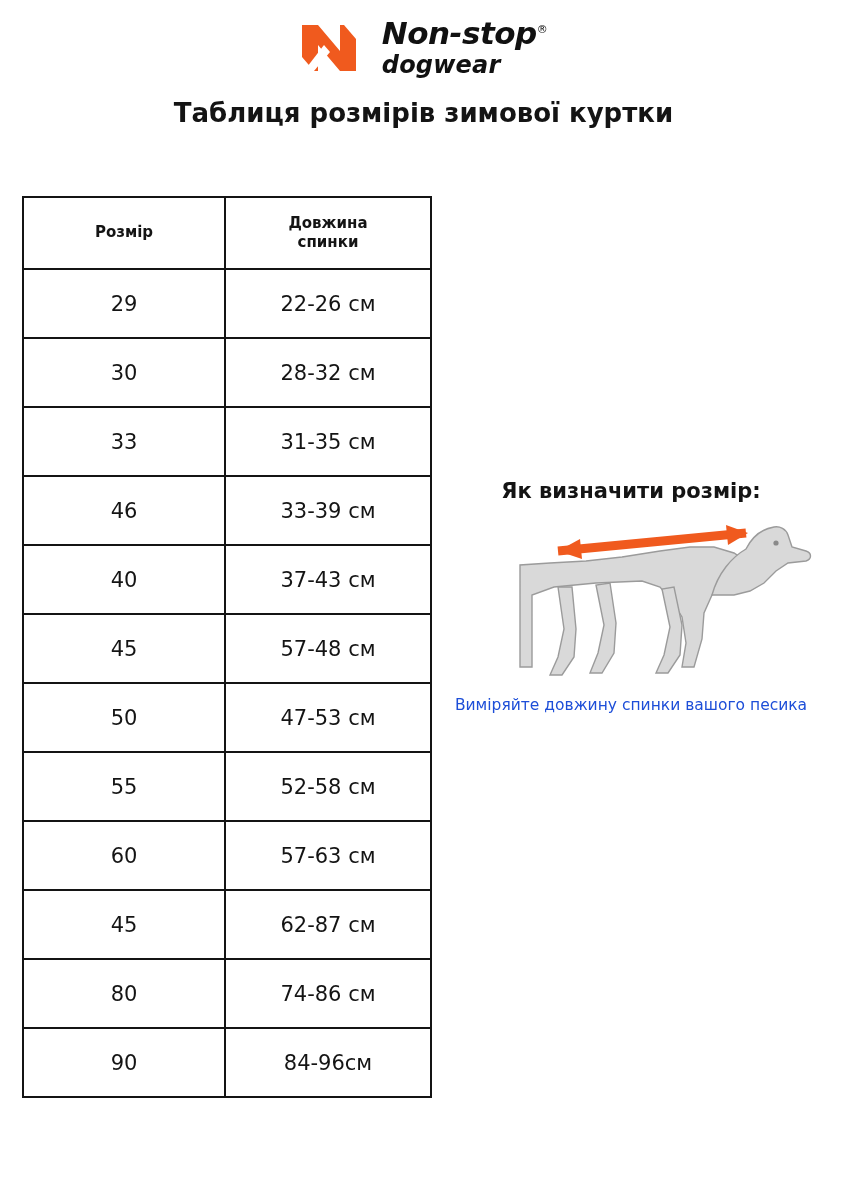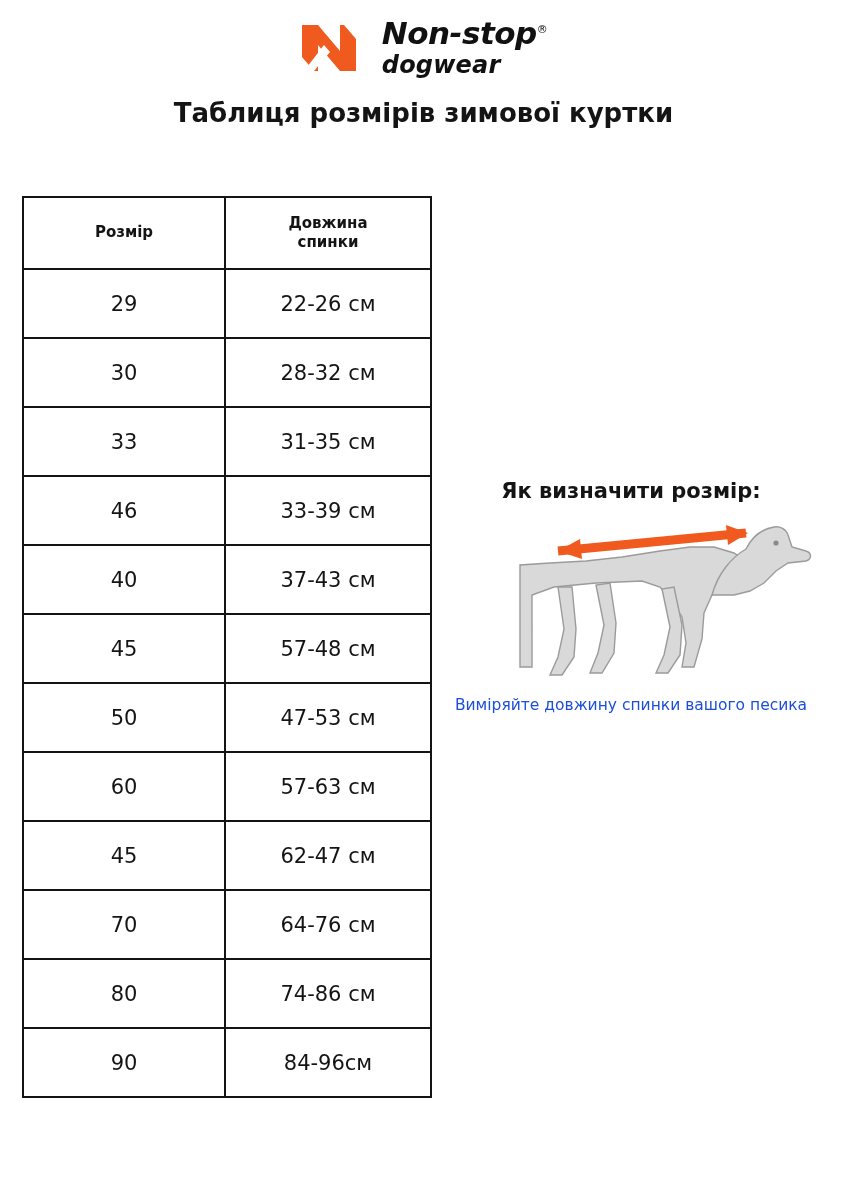--- a/index.html
+++ b/index.html
@@ -182,30 +182,30 @@
       </tr>
       <tr>
         <td class="col-size">45</td>
         <td class="col-len">57-48 см</td>
       </tr>
       <tr>
         <td class="col-size">50</td>
         <td class="col-len">47-53 см</td>
       </tr>
       <tr>
+        <td class="col-size">55</td>
+        <td class="col-len">52-58 см</td>
+      </tr>
+      <tr>
         <td class="col-size">60</td>
         <td class="col-len">57-63 см</td>
       </tr>
       <tr>
         <td class="col-size">45</td>
-        <td class="col-len">62-47 см</td>
-      </tr>
-      <tr>
-        <td class="col-size">70</td>
-        <td class="col-len">64-76 см</td>
+        <td class="col-len">62-87 см</td>
       </tr>
       <tr>
         <td class="col-size">80</td>
         <td class="col-len">74-86 см</td>
       </tr>
       <tr>
         <td class="col-size">90</td>
         <td class="col-len">84-96см</td>
       </tr>
     </tbody>

